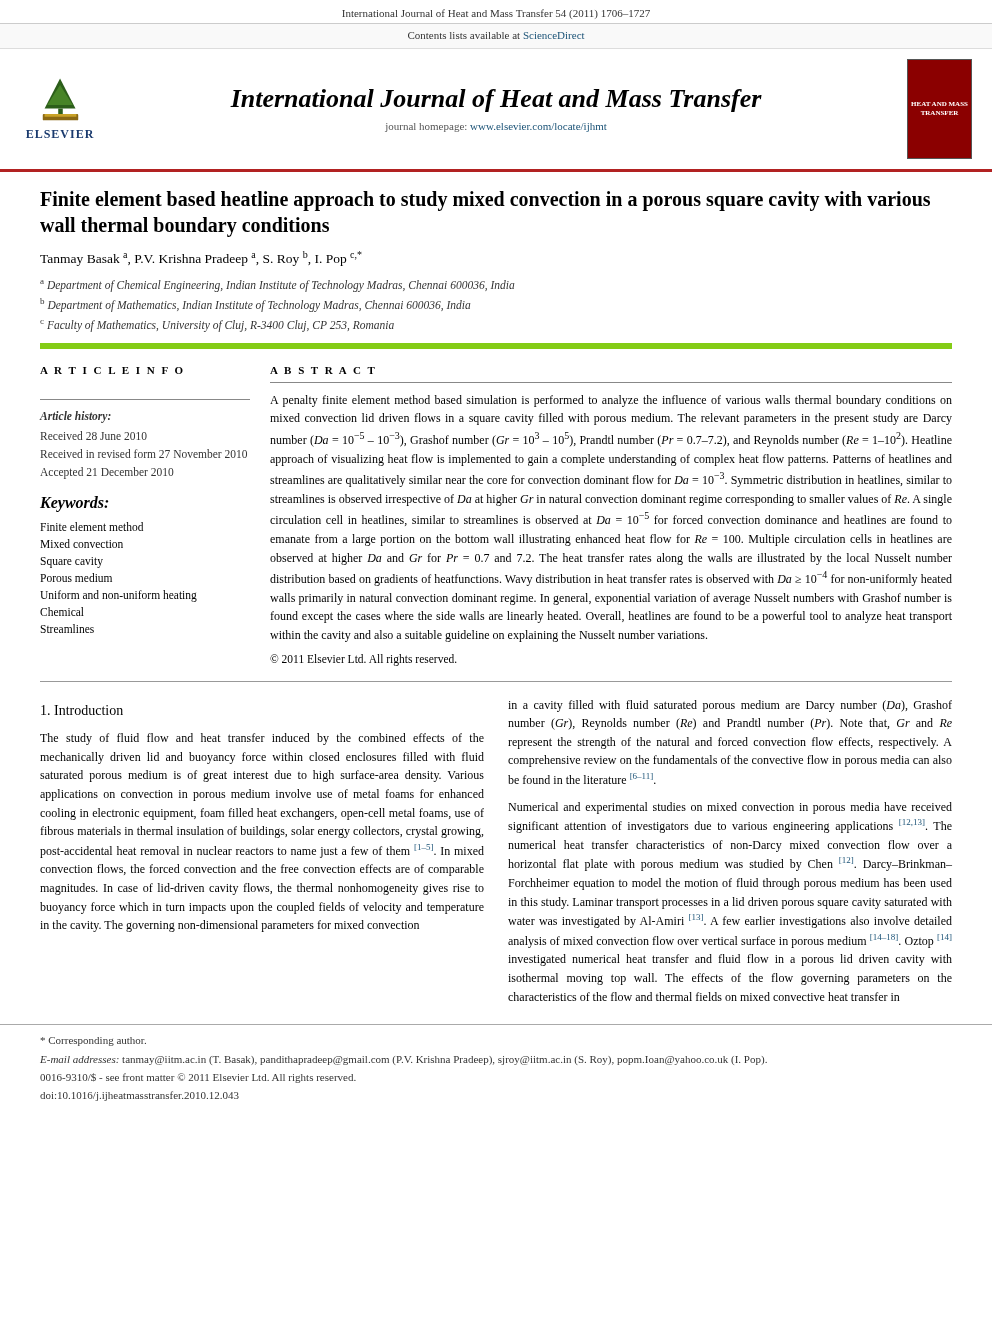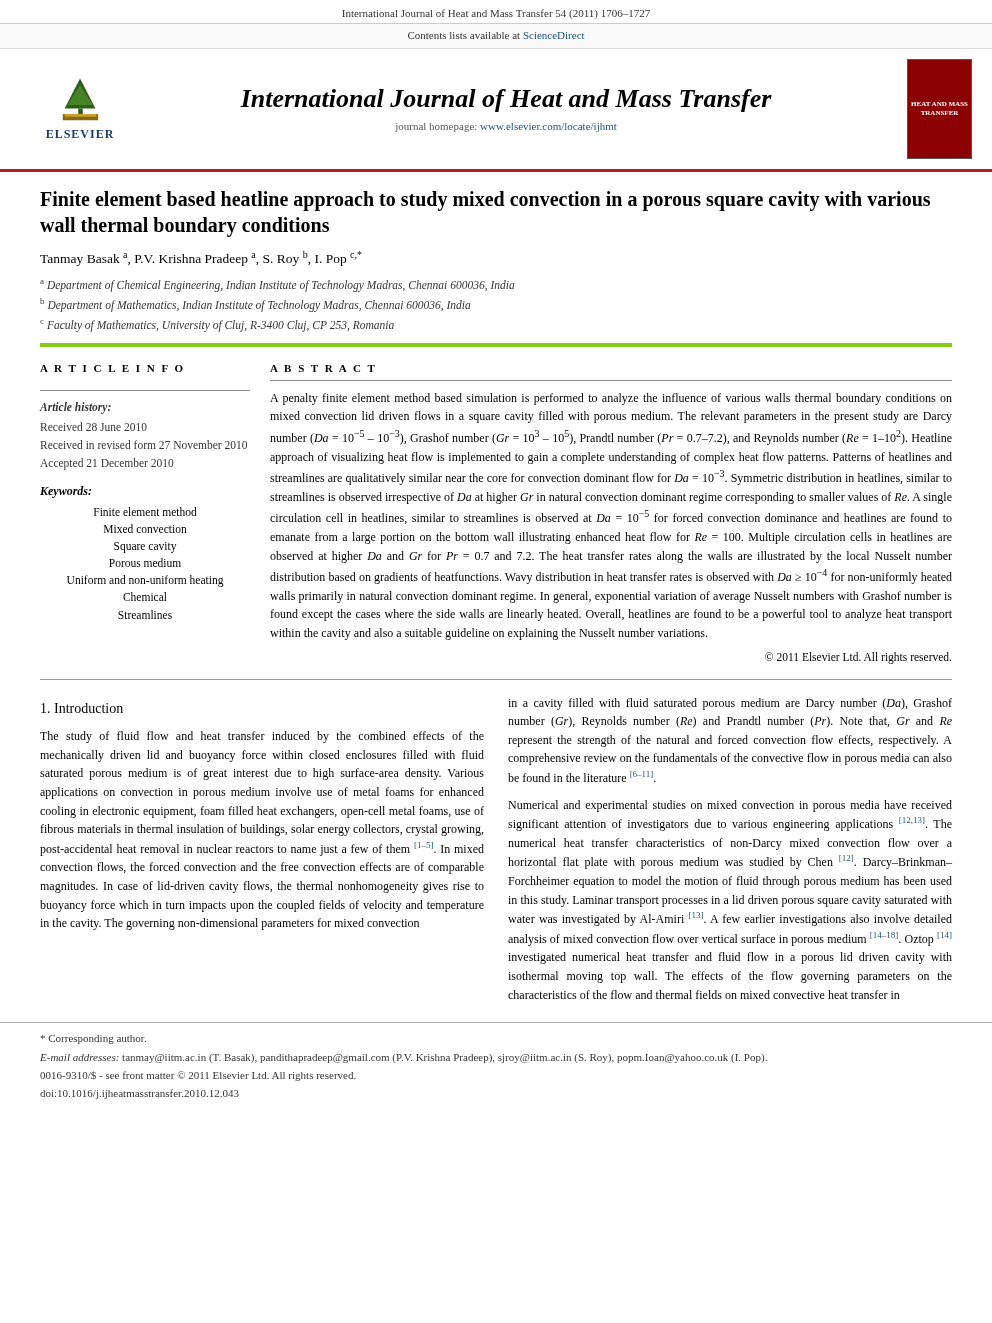--- a/index.html
+++ b/index.html
@@ -27,21 +27,20 @@
     .journal-header {
       display: flex;
       align-items: center;
       padding: 10px 20px;
       border-bottom: 3px solid #b22222;
       position: relative;
     }
     .journal-logo-left {
       width: 80px;
       flex-shrink: 0;
-      margin-left: 20px;
     }
     .journal-logo-left .elsevier-logo {
       display: flex;
       flex-direction: column;
       align-items: center;
     }
     .elsevier-tree {
       width: 55px;
       height: 50px;
     }
@@ -97,21 +96,21 @@
     }
 
     
     .main-content {
       padding: 0 40px;
     }
 
     
     .article-title-section {
       padding: 14px 0 8px 0;
-      border-bottom: 4px solid #84cc16;
+      border-bottom: 6px solid #84cc16;
     }
     .article-title {
       font-size: 20px;
       font-weight: bold;
       line-height: 1.3;
       margin-bottom: 10px;
       color: #000;
     }
     .authors {
       font-size: 13.5px;
@@ -143,50 +142,49 @@
       flex: 1;
       font-size: 12.5px;
     }
 
     .article-info-title {
       font-size: 11px;
       font-weight: bold;
       letter-spacing: 2px;
       text-transform: uppercase;
       border-bottom: 1px solid #888;
-      padding-bottom: 13px;
+      padding-bottom: 20px;
       margin-bottom: 8px;
     }
 
     .article-history { font-size: 11.5px; color: #333; }
     .article-history h4 { font-style: italic; margin-bottom: 4px; font-size: 11.5px; }
     .article-history p { margin-bottom: 2px; }
 
     .keywords-section { margin-top: 12px; }
-    .keywords-section h4 { font-style: italic; margin-bottom: 4px; font-size: 12px; }
-    .keywords-section ul { list-style: none; padding: 0; text-align: center; }
+    .keywords-section h4 { font-style: italic; margin-bottom: 4px; font-size: 16px; }
+    .keywords-section ul { list-style: none; padding: 0; }
     .keywords-section ul li { margin-bottom: 1px; font-size: 11.5px; }
 
     .abstract-title {
       font-size: 11px;
       font-weight: bold;
       letter-spacing: 2px;
       text-transform: uppercase;
       border-bottom: 1px solid #888;
       padding-bottom: 3px;
       margin-bottom: 8px;
     }
     .abstract-text {
       font-size: 12px;
       line-height: 1.55;
       text-align: justify;
       color: #000;
     }
     .abstract-copyright {
-      text-align: right;
       font-size: 11.5px;
       margin-top: 6px;
     }
 
     
     .body-two-col {
       display: flex;
       gap: 24px;
       padding-top: 14px;
     }

